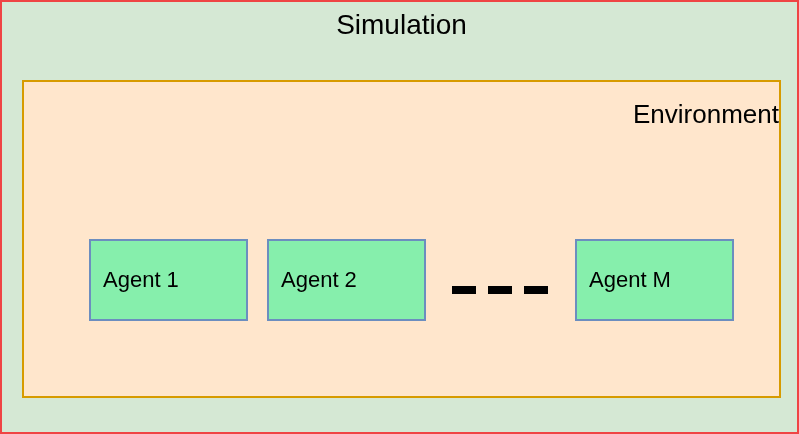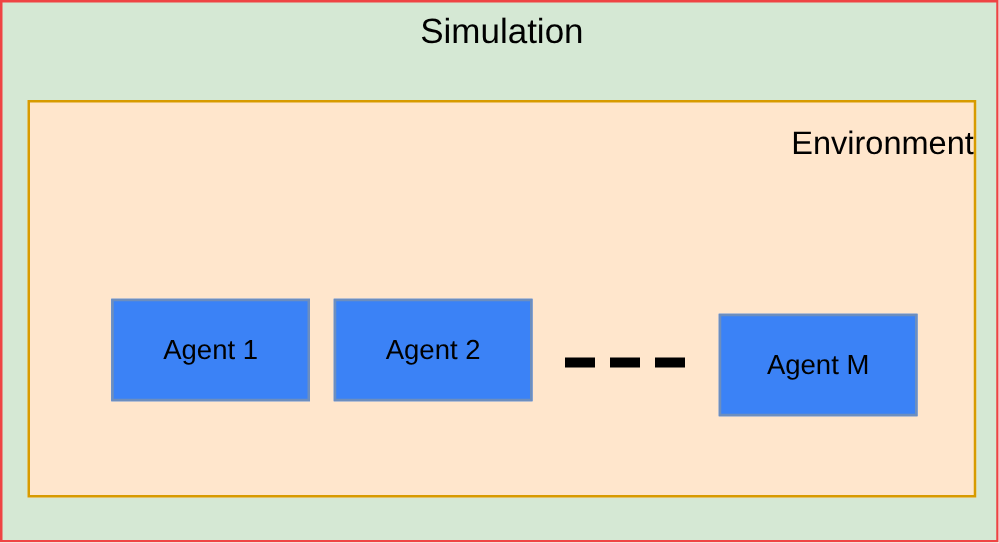--- a/index.html
+++ b/index.html
@@ -59,35 +59,35 @@
     text-align: right;
     font-size: 26px;
     line-height: 32px;
     color: #000000;
     white-space: nowrap;
   }
   
   .agent-box {
     position: absolute;
     box-sizing: border-box;
-    background: #3b82f6;
+    background: #86efac;
     border: 2px solid #6c8ebf;
     display: flex;
     align-items: center;
-    justify-content: center;
+    padding-left: 12px;
   }
   .agent-label {
     font-size: 22px;
     line-height: 26px;
     color: #000000;
     white-space: nowrap;
   }
   #agent-box-0 { left: 65px;  top: 157px; width: 159px; height: 82px; }
   #agent-box-1 { left: 243px; top: 157px; width: 159px; height: 82px; }
-  #agent-box-2 { left: 551px; top: 157px; width: 159px; height: 82px; margin-top: 12px; }
+  #agent-box-2 { left: 551px; top: 157px; width: 159px; height: 82px; }
   
   #ellipsis {
     position: absolute;
     left: 428px;
     top: 198px;
     width: 96px;
     height: 20px;
     display: flex;
     align-items: center;
     justify-content: space-between;

